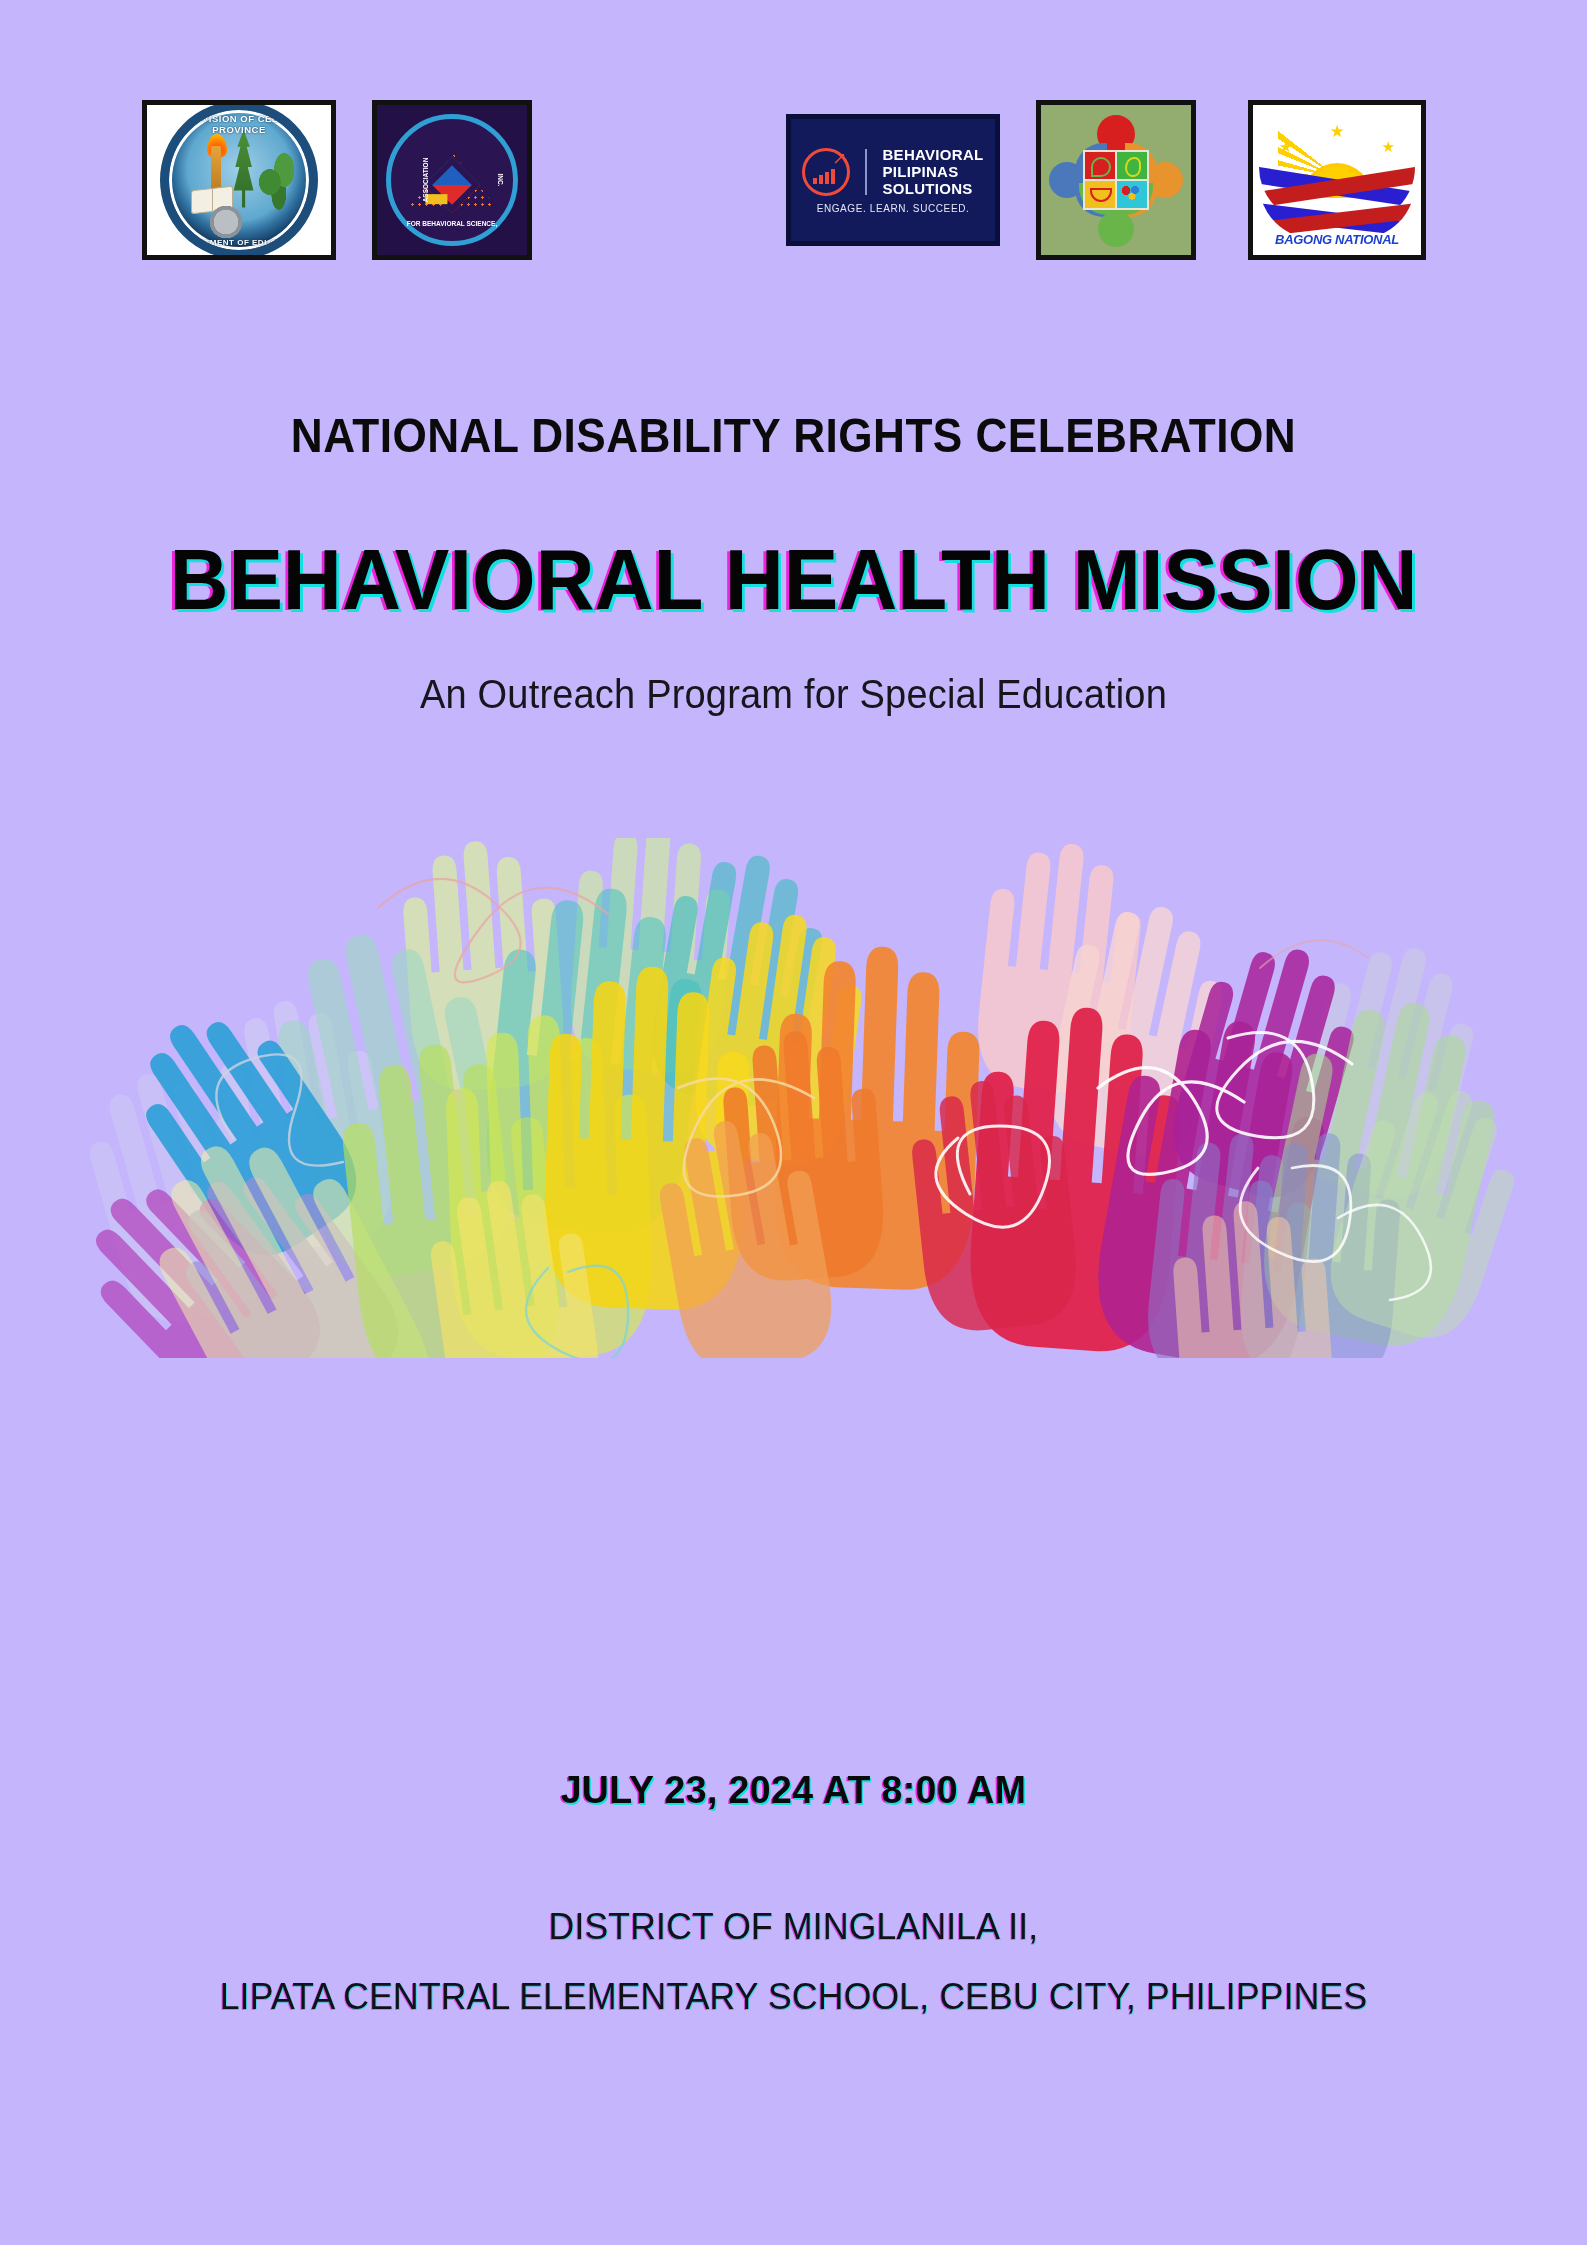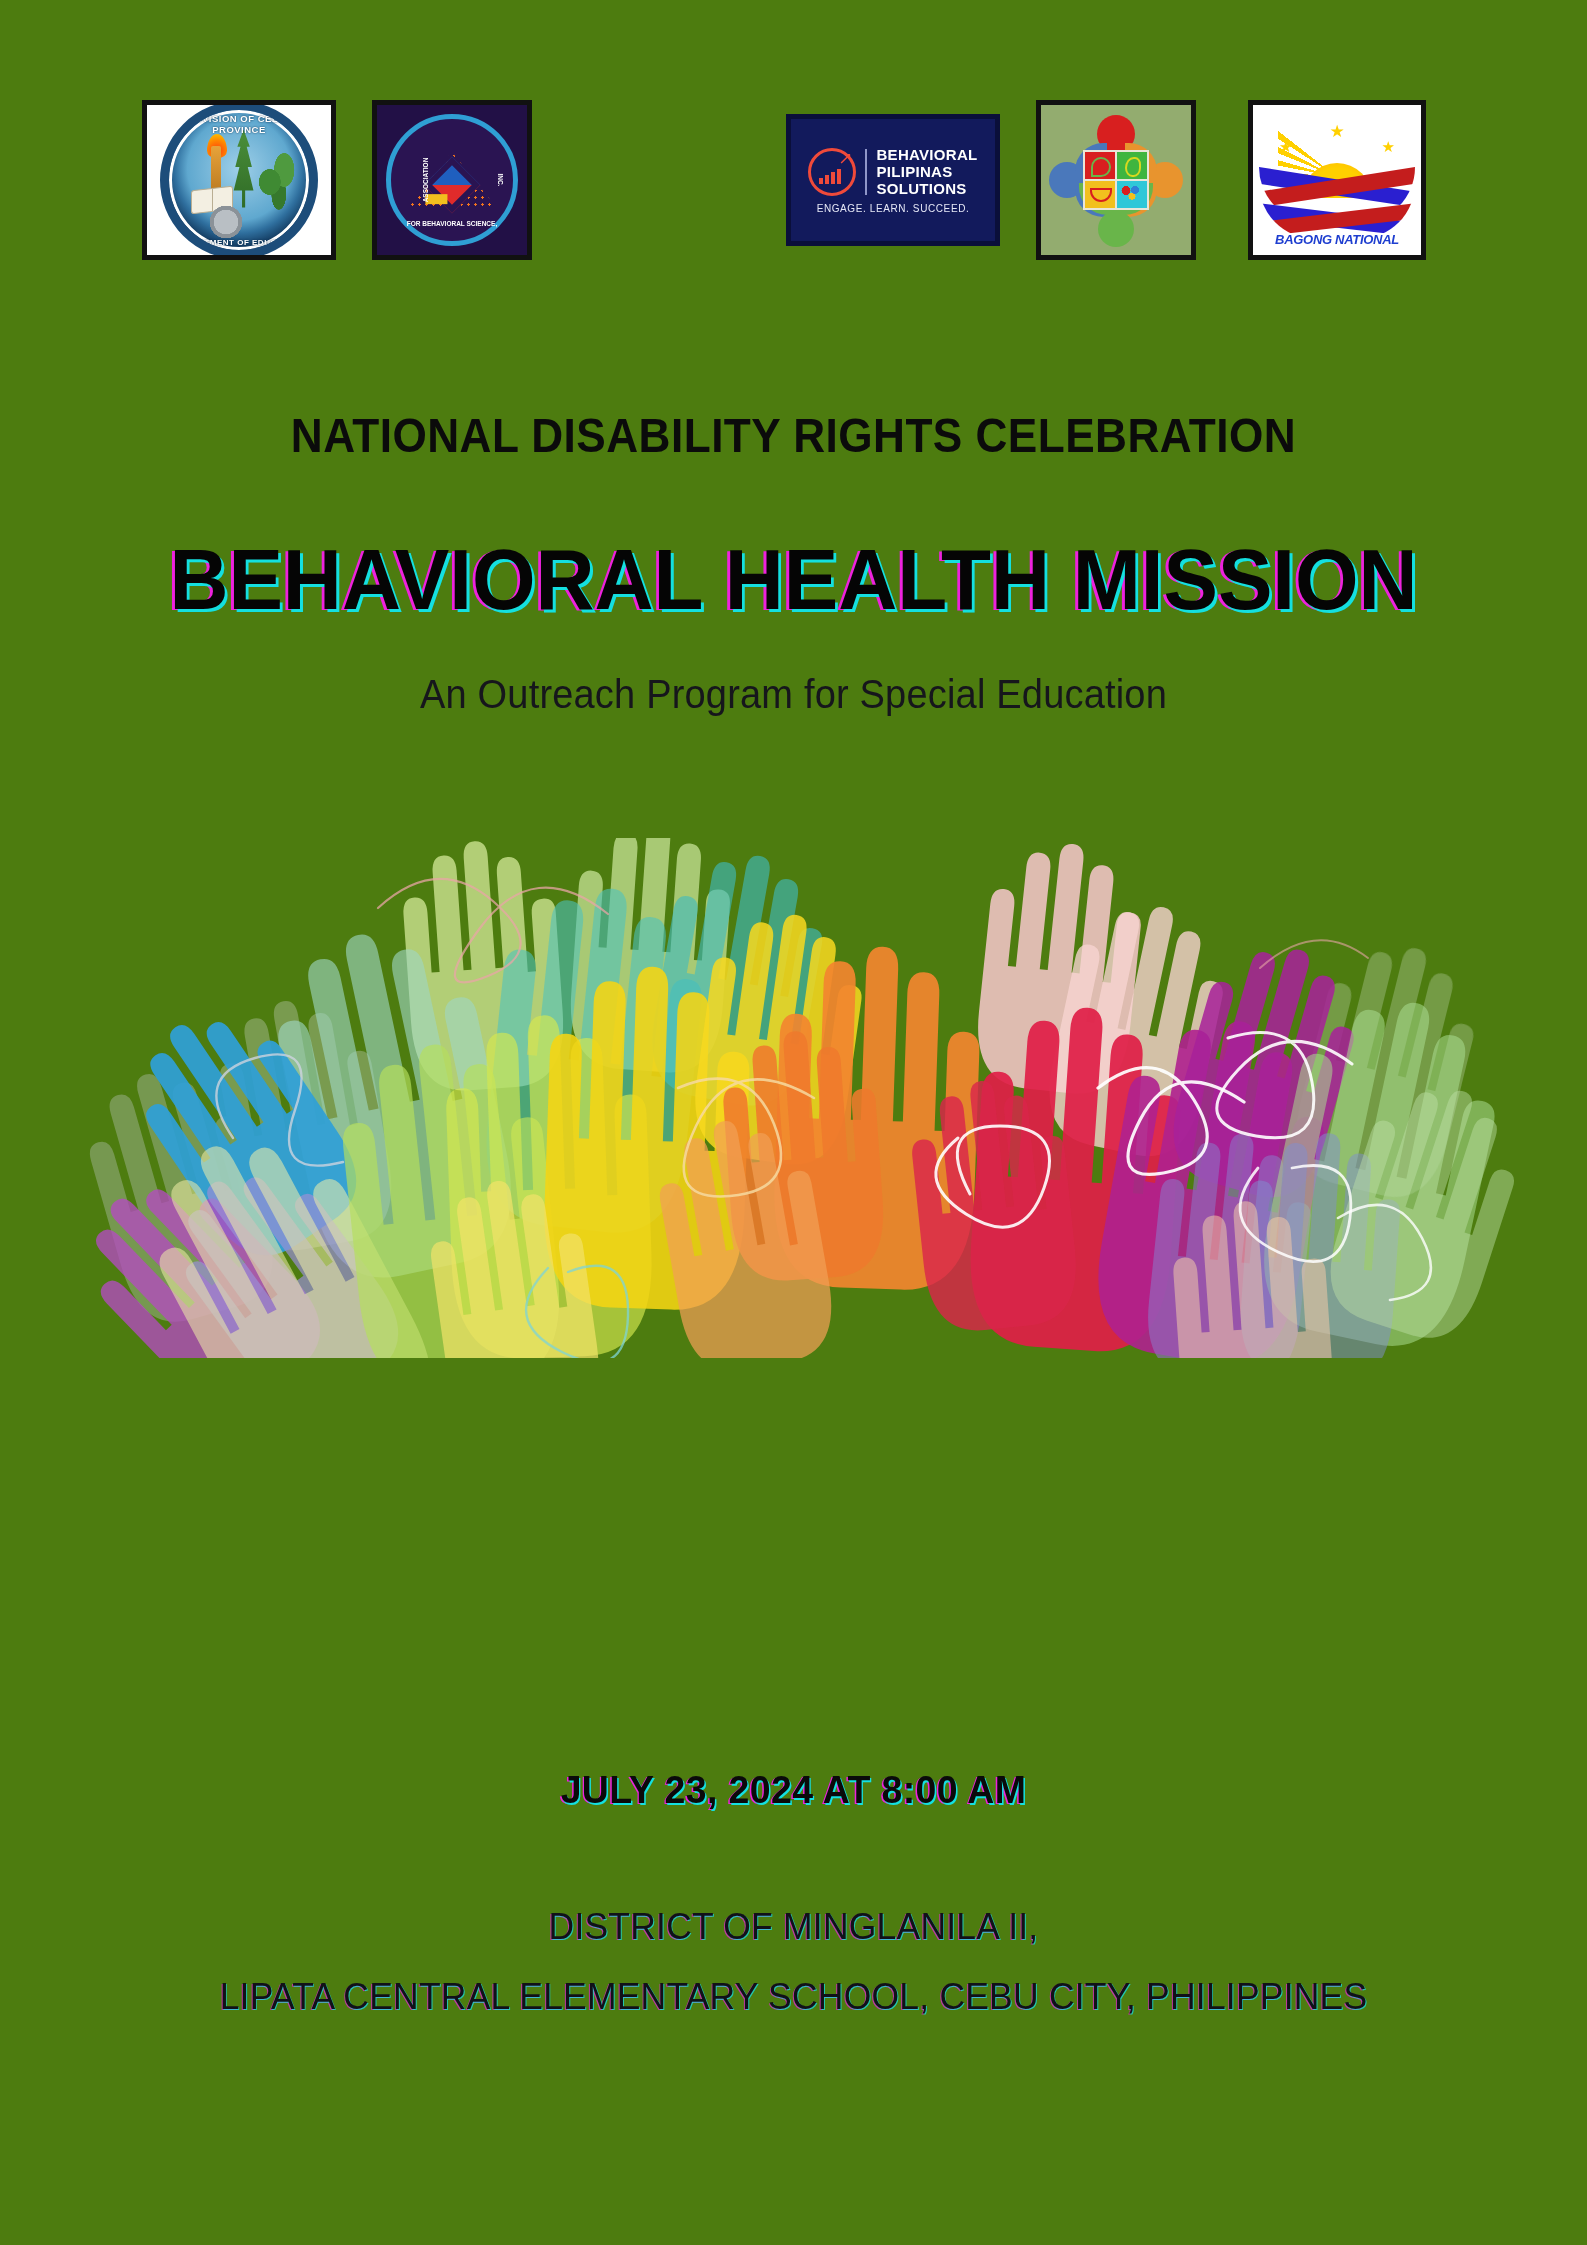--- a/index.html
+++ b/index.html
@@ -5,21 +5,21 @@
 <style>
   html, body {
     margin: 0;
     padding: 0;
     background: #ffffff;
   }
   #poster {
     position: relative;
     width: 1587px;
     height: 2245px;
-    background: #4d7c0f;
+    background: #c4b5fd;
     overflow: hidden;
     font-family: "Liberation Sans", "DejaVu Sans", sans-serif;
   }
 
   
   #logo-row {
     position: absolute;
     top: 88px;
     left: 0;
     width: 1587px;
@@ -159,21 +159,21 @@
     width:22px; height:14px;
     background:
       radial-gradient(circle at 30% 50%, #e02121 0 45%, transparent 46%),
       radial-gradient(circle at 70% 50%, #1d4fa0 0 45%, transparent 46%),
       radial-gradient(circle at 50% 90%, #f2c01e 0 40%, transparent 41%);
   }
 
   
   #logo-bts { left: 786px; top: 26px; width: 214px; height: 132px; background:#121a5c; border-color:#0a0f3a; }
   .bts-inner{ position:absolute; inset:0; display:flex; flex-direction:column; align-items:center; justify-content:center; gap:6px; }
-  .bts-top { display:flex; align-items:center; gap:9px; }
+  .bts-top { display:flex; align-items:center; gap:15px; }
   .bts-badge {
     position:relative; width:42px; height:42px; flex:none;
     border:3px solid #f04a3a; border-radius:50%;
   }
   .bts-badge::before{
     content:""; position:absolute; left:8px; bottom:9px; width:24px; height:15px;
     background:
       linear-gradient(#f04a3a,#f04a3a) 0 100%/4px 6px no-repeat,
       linear-gradient(#f04a3a,#f04a3a) 6px 100%/4px 9px no-repeat,
       linear-gradient(#f04a3a,#f04a3a) 12px 100%/4px 12px no-repeat,

